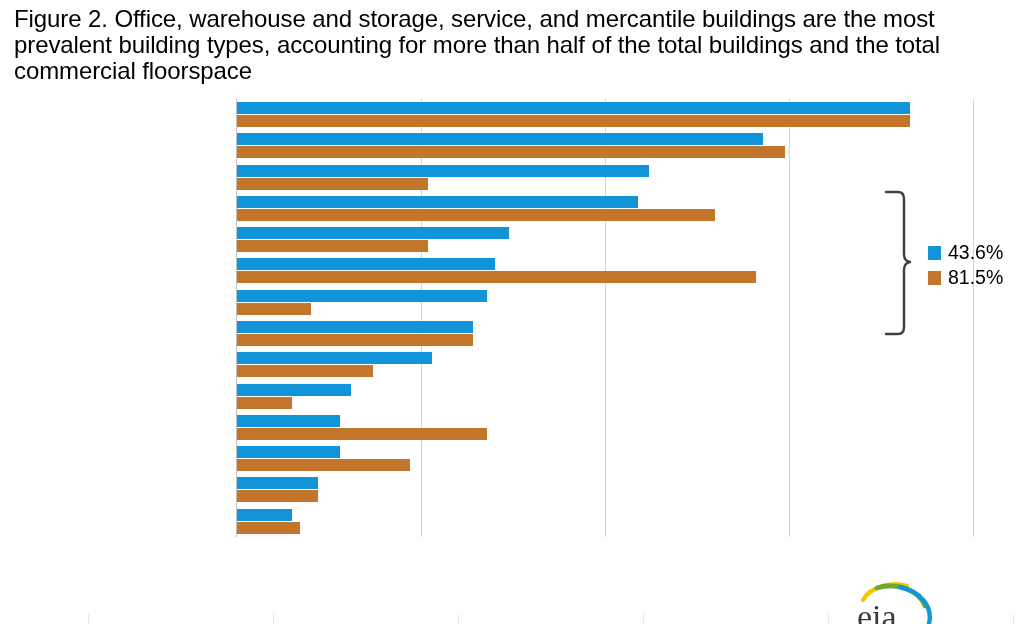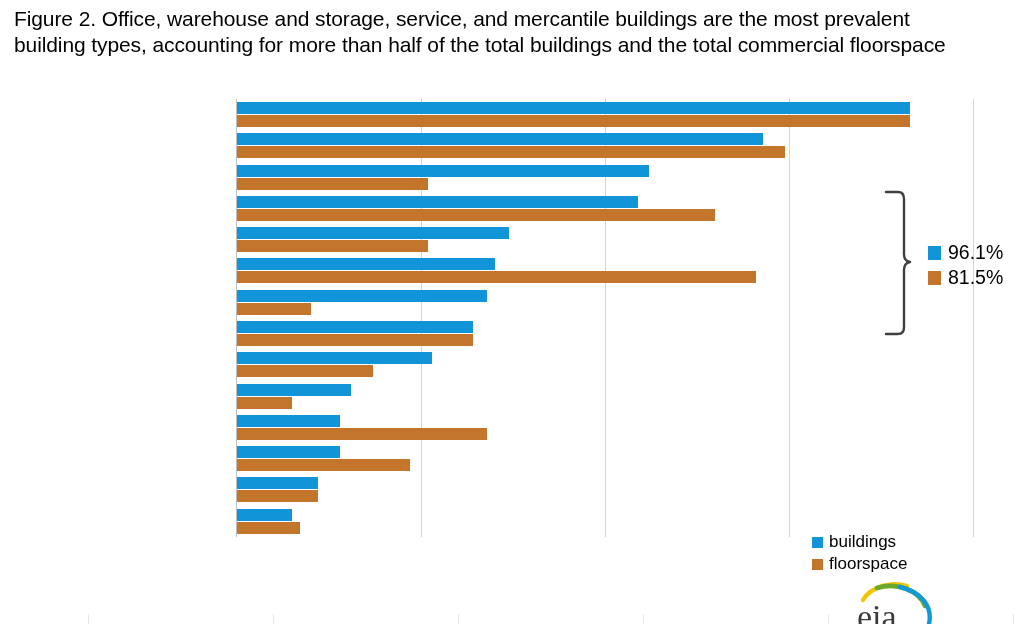--- a/index.html
+++ b/index.html
@@ -15,21 +15,21 @@
     overflow: hidden;
     position: relative;
   }
 
   
   #figure-title {
     position: absolute;
     left: 14px;
     top: 6px;
     width: 965px;
-    font-size: 21px;
+    font-size: 24px;
     line-height: 26px;
     color: #000;
     letter-spacing: -0.1px;
   }
 
   
   #chart-area {
     position: absolute;
     left: 0;
     top: 92px;
@@ -218,38 +218,28 @@
 
   <div id="brace-group">
     <svg width="40" height="150" viewBox="0 0 40 150" xmlns="http://www.w3.org/2000/svg">
       <path d="M2 4 H14 Q20 4 20 11 V66 Q20 73 26 74 Q20 75 20 82 V139 Q20 146 14 146 H2" fill="none" stroke="#3f3f3f" stroke-width="2.4" stroke-linecap="round" stroke-linejoin="round"></path>
     </svg>
   </div>
 
   <div id="callout">
     <div class="callout-row">
       <span class="callout-swatch" style="background: rgb(18, 149, 216);"></span>
-      <span class="callout-text">96.1%</span>
+      <span class="callout-text">43.6%</span>
     </div>
     <div class="callout-row">
       <span class="callout-swatch" style="background: rgb(195, 118, 43);"></span>
       <span class="callout-text">81.5%</span>
     </div>
   </div>
 
-  <div id="legend">
-    <div class="legend-row">
-      <span class="legend-swatch" style="background: rgb(18, 149, 216);"></span>
-      <span class="legend-text">buildings</span>
-    </div>
-    <div class="legend-row">
-      <span class="legend-swatch" style="background: rgb(195, 118, 43);"></span>
-      <span class="legend-text">floorspace</span>
-    </div>
-  </div>
 
   <div id="eia-logo">
     <svg width="86" height="54" viewBox="0 0 86 54" xmlns="http://www.w3.org/2000/svg">
       <path d="M10 20 C18 6 40 1 54 6" fill="none" stroke="#f2c500" stroke-width="4.2" stroke-linecap="round"></path>
       <path d="M24 8 C44 2 66 10 72 26" fill="none" stroke="#6aa92c" stroke-width="4.6" stroke-linecap="round"></path>
       <path d="M47 7 C68 12 80 26 76 44" fill="none" stroke="#0f9ad6" stroke-width="4.4" stroke-linecap="round"></path>
       <text x="4" y="48" font-family="'Liberation Serif', serif" font-size="34" fill="#3b3b3b">eia</text>
     </svg>
   </div>
 

